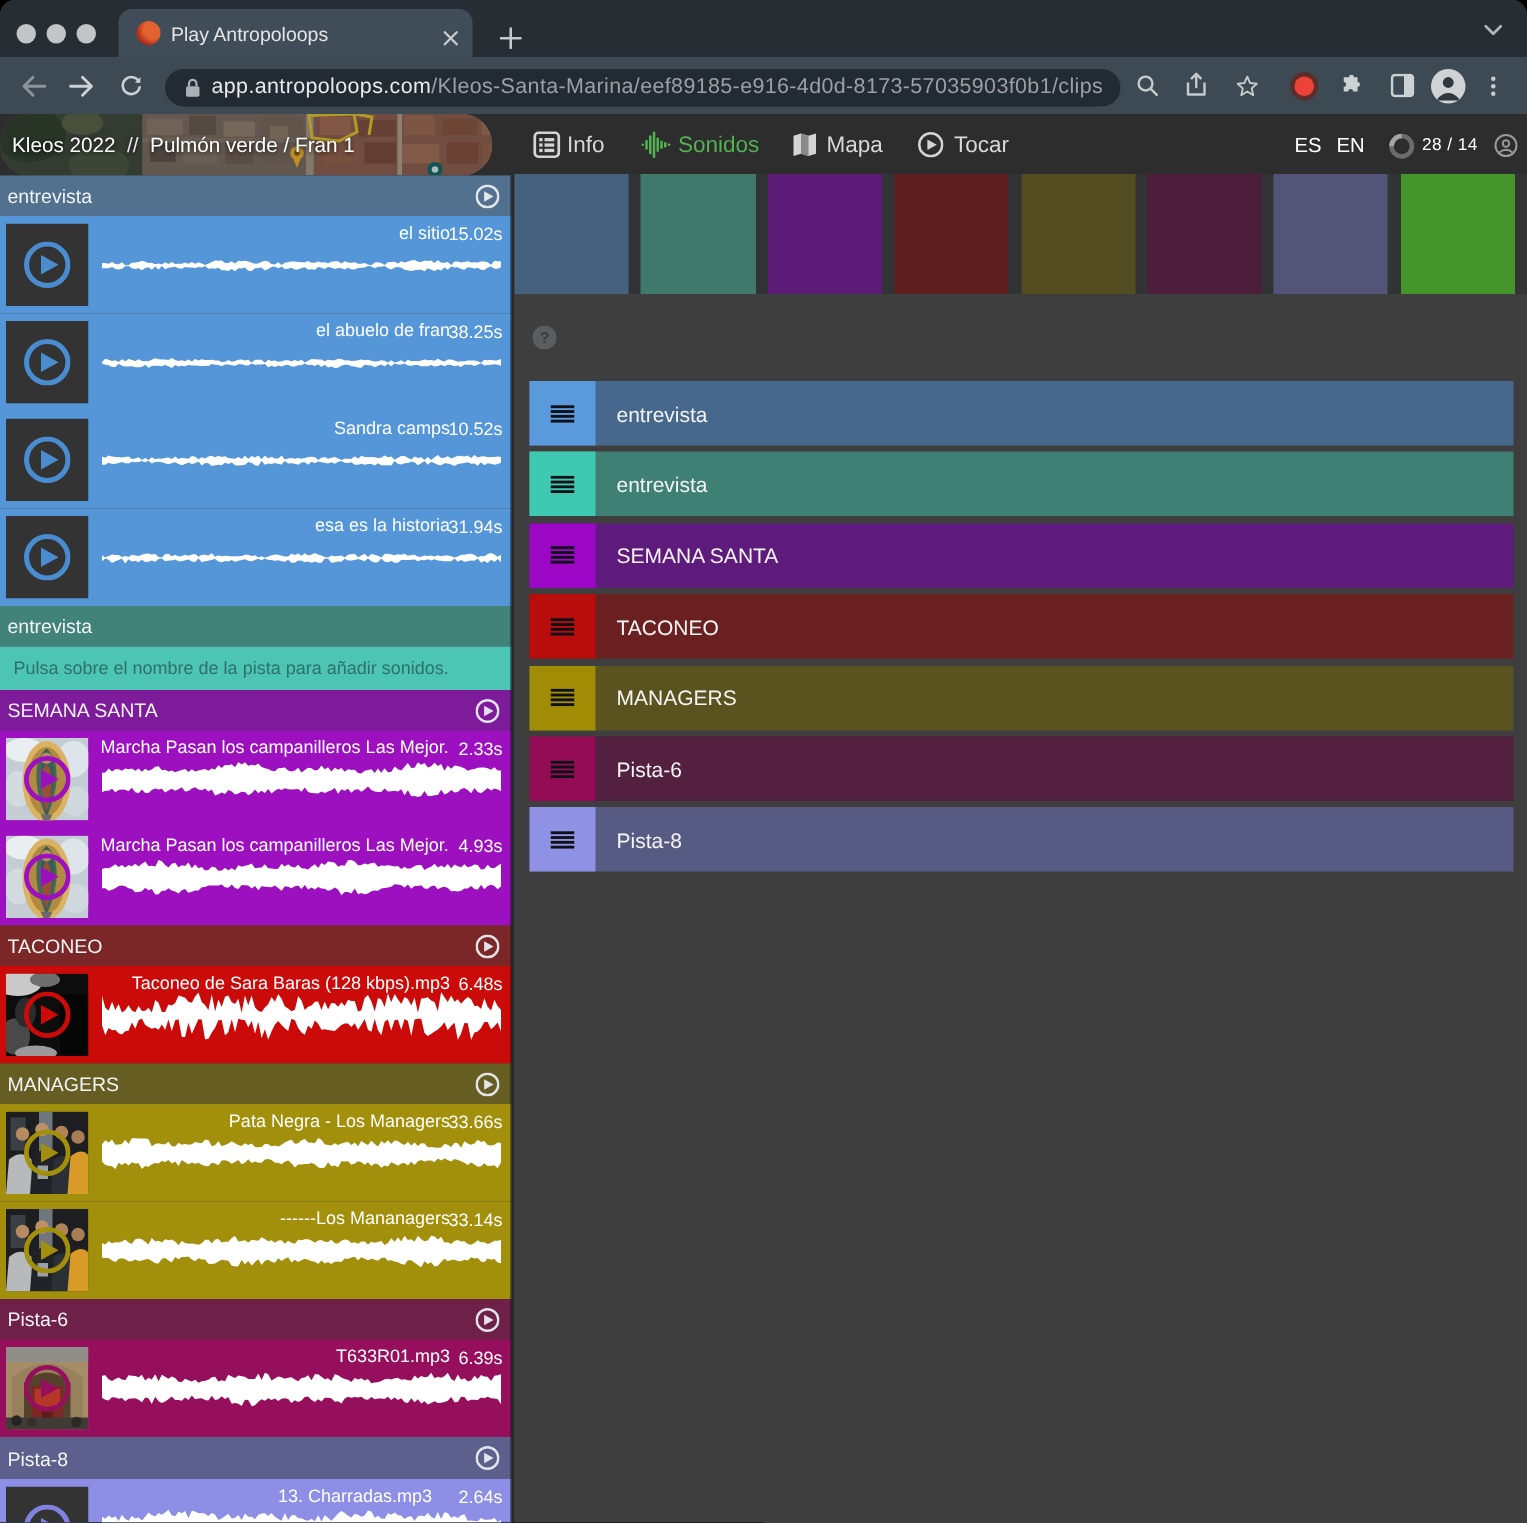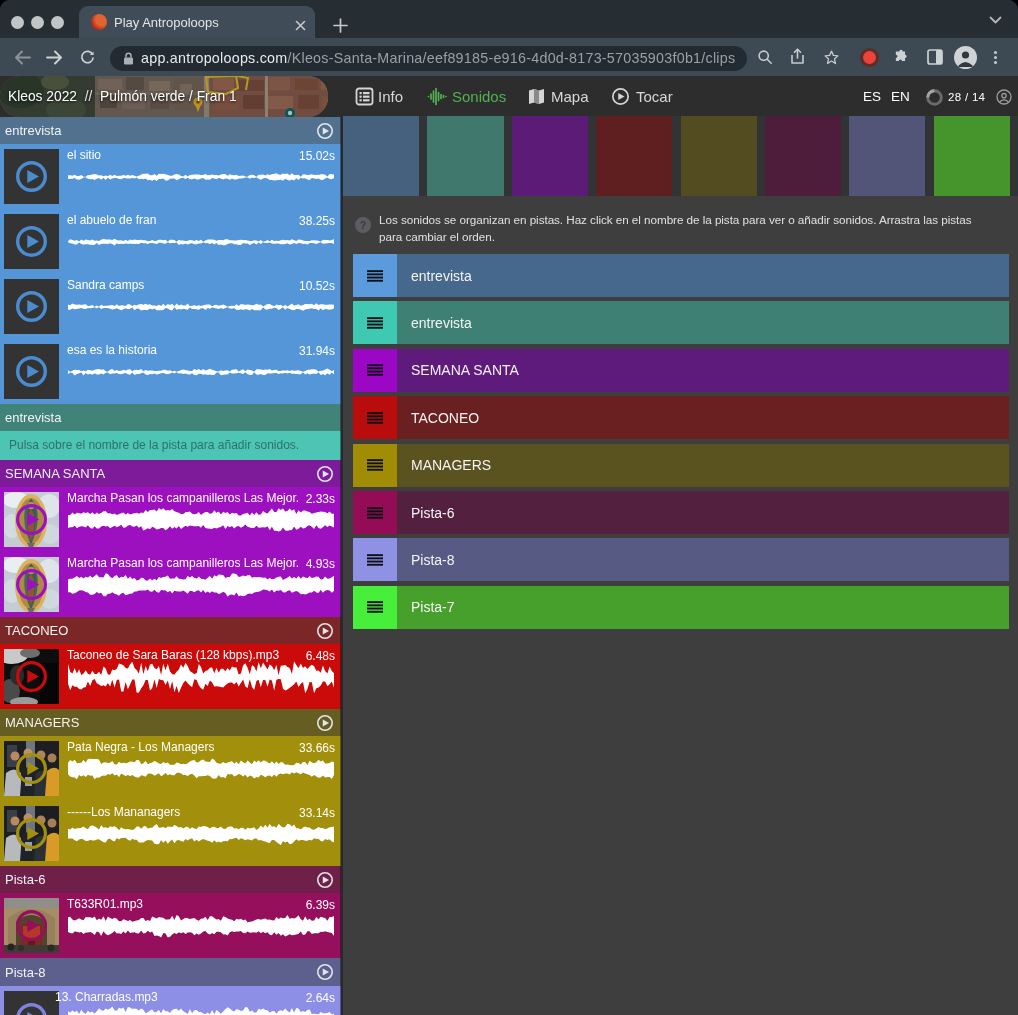--- a/index.html
+++ b/index.html
@@ -1,17 +1,17 @@
 <!DOCTYPE html>
 <html><head><meta charset="utf-8">
 <style>
   html,body { margin:0; padding:0; background:#000; }
   body { width:1018px; height:1015px; position:relative; overflow:hidden;
          font-family:"Liberation Sans", sans-serif; -webkit-font-smoothing:antialiased; }
-  .win { position:absolute; inset:0; border-radius:10px 10px 0 0; overflow:hidden; background:#3e3e3e; }
+  .win { position:absolute; inset:0; border-radius:10px 10px 0 0; overflow:hidden; background:#3e3e3e;text-align:right; }
   div { box-sizing:border-box; }
 </style></head>
 <body>
 <div class="win">
 <div style="position:absolute;left:0;top:0;width:1018px;height:38px;background:#262d33;"></div>
     <div style="position:absolute;left:11.0px;top:16px;width:13px;height:13px;border-radius:50%;background:#c2c5c7;"></div>
     <div style="position:absolute;left:31.0px;top:16px;width:13px;height:13px;border-radius:50%;background:#c2c5c7;"></div>
     <div style="position:absolute;left:51.0px;top:16px;width:13px;height:13px;border-radius:50%;background:#c2c5c7;"></div>
     <div style="position:absolute;left:79px;top:6px;width:236px;height:32px;background:#404d58;border-radius:9px 9px 0 0;"></div>
     <div style="position:absolute;left:91px;top:14px;width:16px;height:16px;border-radius:50%;background:radial-gradient(circle at 68% 35%, #e2632f 0 40%, #b02a1a 72%, #9c1f14 100%);"></div>
@@ -503,21 +503,20 @@
       <div style="position:absolute;left:253.1px;top:0;width:76.2px;height:80px;background:#5f1e20;"></div>
       <div style="position:absolute;left:337.5px;top:0;width:76.2px;height:80px;background:#534c20;"></div>
       <div style="position:absolute;left:421.9px;top:0;width:76.2px;height:80px;background:#4e1d3c;"></div>
       <div style="position:absolute;left:506.2px;top:0;width:76.2px;height:80px;background:#535578;"></div>
       <div style="position:absolute;left:590.6px;top:0;width:76.2px;height:80px;background:#46952c;"></div>
     </div>
     <svg width="16" height="16" viewBox="0 0 16 16" style="position:absolute;left:355px;top:217px;">
       <circle cx="8" cy="8" r="8" fill="#5b5d60"></circle>
       <text x="8" y="11.6" font-size="10.5" font-family="Liberation Sans" fill="#3b3b3b" text-anchor="middle" font-weight="bold">?</text>
     </svg>
-    <div style="position:absolute;left:379px;top:212px;font-size:11.7px;letter-spacing:-0.05px;line-height:16.5px;color:#e0e0e0;white-space:nowrap;">Los sonidos se organizan en pistas. Haz click en el nombre de la pista para ver o añadir sonidos. Arrastra las pistas<br>para cambiar el orden.</div>
     <div style="position:absolute;left:353px;top:254.0px;width:656px;height:43px;background:#46688c;">
       <div style="position:absolute;left:0;top:0;width:44px;height:43px;background:#5b9bdd;"></div>
       <div style="position:absolute;left:14px;top:15.5px;">
         <svg width="16" height="12" viewBox="0 0 16 12" style="display:block">
           <rect x="0" y="0.2" width="16" height="1.9" fill="#0e1116"></rect>
           <rect x="0" y="3.4" width="16" height="1.9" fill="#0e1116"></rect>
           <rect x="0" y="6.6" width="16" height="1.9" fill="#0e1116"></rect>
           <rect x="0" y="9.8" width="16" height="1.9" fill="#0e1116"></rect>
         </svg>
       </div>
@@ -588,24 +587,12 @@
       <div style="position:absolute;left:14px;top:15.5px;">
         <svg width="16" height="12" viewBox="0 0 16 12" style="display:block">
           <rect x="0" y="0.2" width="16" height="1.9" fill="#0e1116"></rect>
           <rect x="0" y="3.4" width="16" height="1.9" fill="#0e1116"></rect>
           <rect x="0" y="6.6" width="16" height="1.9" fill="#0e1116"></rect>
           <rect x="0" y="9.8" width="16" height="1.9" fill="#0e1116"></rect>
         </svg>
       </div>
       <div style="position:absolute;left:58px;top:13.5px;font-size:14px;color:#f4f4f4;">Pista-8</div>
     </div>
-    <div style="position:absolute;left:353px;top:585.8px;width:656px;height:43px;background:#47a02c;">
-      <div style="position:absolute;left:0;top:0;width:44px;height:43px;background:#47ee3a;"></div>
-      <div style="position:absolute;left:14px;top:15.5px;">
-        <svg width="16" height="12" viewBox="0 0 16 12" style="display:block">
-          <rect x="0" y="0.2" width="16" height="1.9" fill="#0e1116"></rect>
-          <rect x="0" y="3.4" width="16" height="1.9" fill="#0e1116"></rect>
-          <rect x="0" y="6.6" width="16" height="1.9" fill="#0e1116"></rect>
-          <rect x="0" y="9.8" width="16" height="1.9" fill="#0e1116"></rect>
-        </svg>
-      </div>
-      <div style="position:absolute;left:58px;top:13.5px;font-size:14px;color:#f4f4f4;">Pista-7</div>
-    </div>
 </div>
 </body></html>

